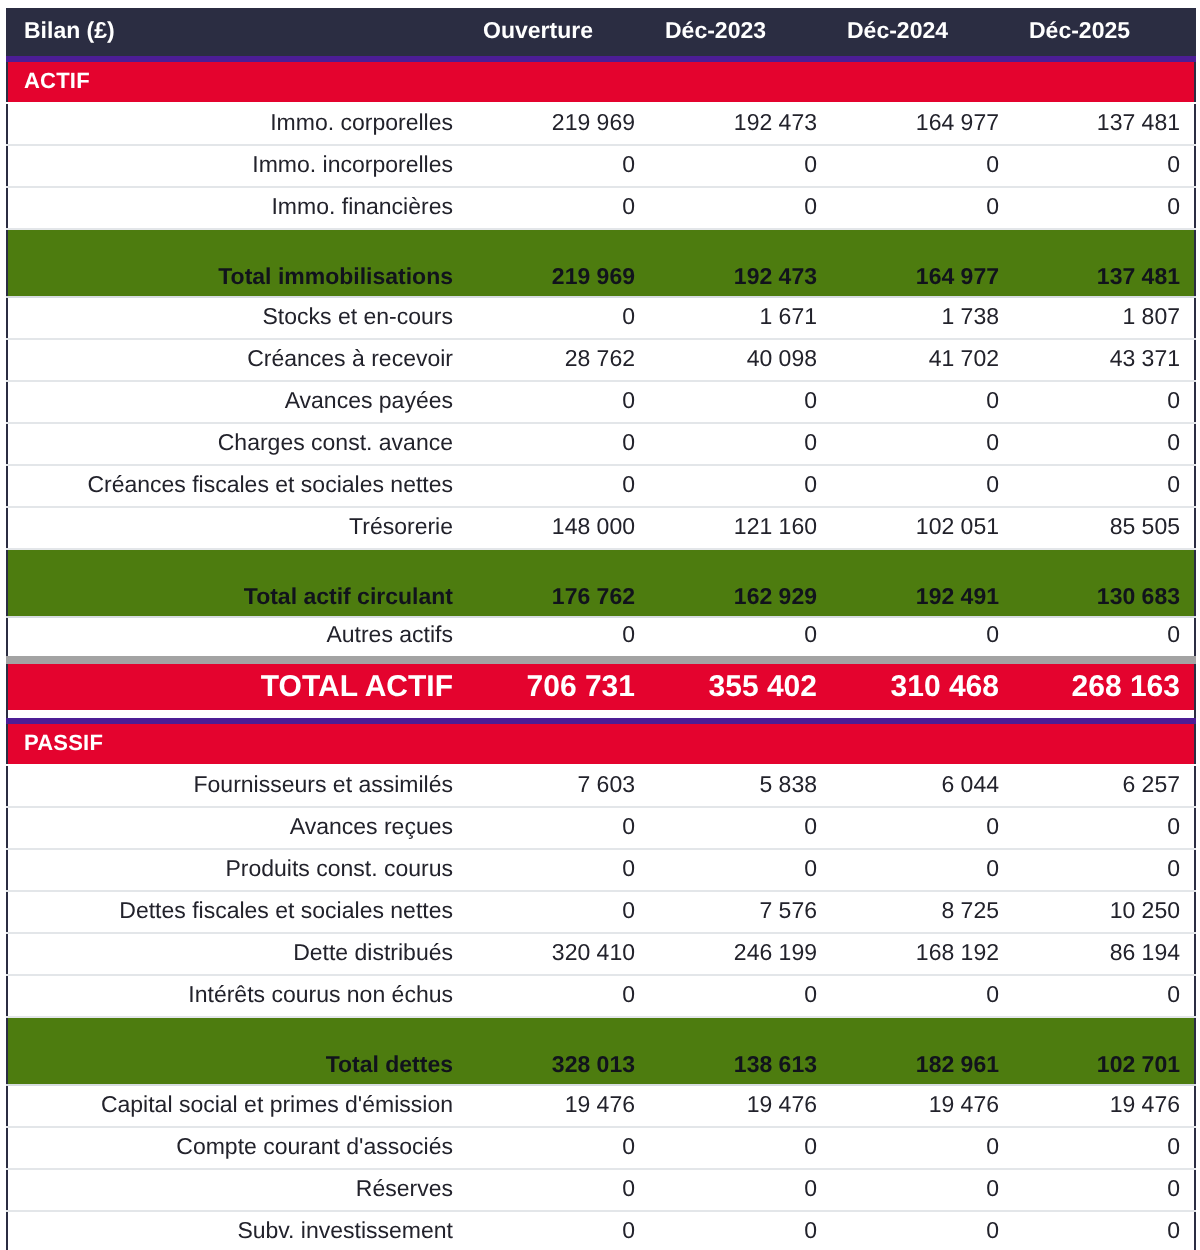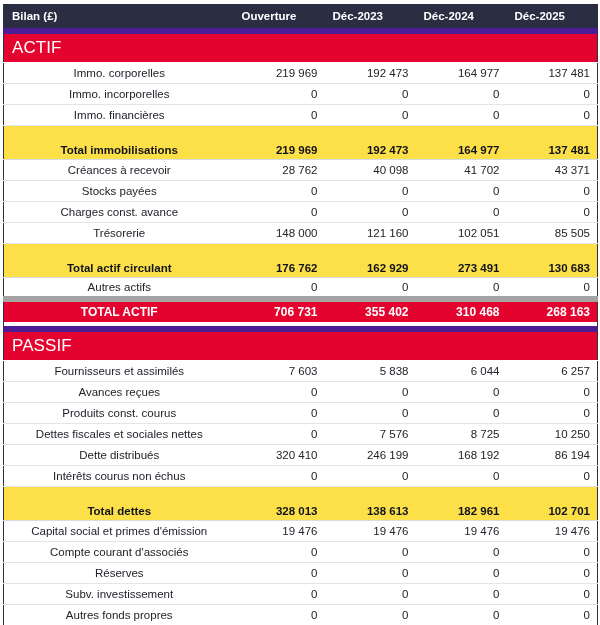--- a/index.html
+++ b/index.html
@@ -47,72 +47,72 @@
     box-sizing: border-box;
     white-space: nowrap;
   }
   thead th.h-label { text-align: left; }
   thead th.h-val   { text-align: left; }
 
   
   tr.section-row td {
     background: #e4032e;
     color: #ffffff;
-    font-size: 17px;
-    font-weight: normal;
+    font-size: 11px;
+    font-weight: bold;
     letter-spacing: 0.1px;
     padding: 4px 7px 4px 8px;
     height: 18px;
     box-sizing: border-box;
-    border-top: 6px solid #4c1d95;
+    border-top: 3px solid #4c1d95;
     border-bottom: 1px solid #ffffff;
   }
 
   
   tr.data-row td {
     background: #ffffff;
     font-size: 11.5px;
     font-weight: normal;
     color: #22222b;
     padding: 3px 7px 3px 8px;
     height: 21px;
     box-sizing: border-box;
     border-bottom: 1px solid #e3e6e9;
     white-space: nowrap;
     overflow: hidden;
   }
 
   
   tr.total-row td {
-    background: #fde047;
+    background: #4d7c0f;
     font-size: 11.5px;
     font-weight: bold;
     color: #11131c;
     padding: 18px 7px 3px 8px;
     height: 21px;
     box-sizing: border-box;
     border-top: 1px solid #d7dce1;
     border-bottom: 1px solid #d7dce1;
     white-space: nowrap;
   }
 
   
   tr.grand-row td {
     background: #e4032e;
     color: #ffffff;
-    font-size: 12px;
+    font-size: 15px;
     font-weight: bold;
     padding: 3px 7px 3px 8px;
     height: 21px;
     box-sizing: border-box;
-    border-top: 6px solid #a3a3a3;
+    border-top: 4px solid #a3a3a3;
     white-space: nowrap;
   }
 
-  td.cell-label { text-align: center; }
+  td.cell-label { text-align: right; }
   td.cell-val   { text-align: right; font-variant-numeric: tabular-nums; }
 
   
   tr.spacer-row td {
     background: #ffffff;
     height: 4px;
     padding: 0;
     border: none;
     line-height: 0;
     font-size: 0;
@@ -165,52 +165,66 @@
           <td class="cell-val">0</td>
         </tr>
         <tr class="total-row">
           <td class="cell-label">Total immobilisations</td>
           <td class="cell-val">219 969</td>
           <td class="cell-val">192 473</td>
           <td class="cell-val">164 977</td>
           <td class="cell-val">137 481</td>
         </tr>
         <tr class="data-row">
+          <td class="cell-label">Stocks et en-cours</td>
+          <td class="cell-val">0</td>
+          <td class="cell-val">1 671</td>
+          <td class="cell-val">1 738</td>
+          <td class="cell-val">1 807</td>
+        </tr>
+        <tr class="data-row">
           <td class="cell-label">Créances à recevoir</td>
           <td class="cell-val">28 762</td>
           <td class="cell-val">40 098</td>
           <td class="cell-val">41 702</td>
           <td class="cell-val">43 371</td>
         </tr>
         <tr class="data-row">
-          <td class="cell-label">Stocks payées</td>
+          <td class="cell-label">Avances payées</td>
           <td class="cell-val">0</td>
           <td class="cell-val">0</td>
           <td class="cell-val">0</td>
           <td class="cell-val">0</td>
         </tr>
         <tr class="data-row">
           <td class="cell-label">Charges const. avance</td>
+          <td class="cell-val">0</td>
+          <td class="cell-val">0</td>
+          <td class="cell-val">0</td>
+          <td class="cell-val">0</td>
+        </tr>
+        <tr class="data-row">
+          <td class="cell-label">Créances fiscales et sociales nettes</td>
           <td class="cell-val">0</td>
           <td class="cell-val">0</td>
           <td class="cell-val">0</td>
           <td class="cell-val">0</td>
         </tr>
         <tr class="data-row">
           <td class="cell-label">Trésorerie</td>
           <td class="cell-val">148 000</td>
           <td class="cell-val">121 160</td>
           <td class="cell-val">102 051</td>
           <td class="cell-val">85 505</td>
         </tr>
         <tr class="total-row">
           <td class="cell-label">Total actif circulant</td>
           <td class="cell-val">176 762</td>
           <td class="cell-val">162 929</td>
-          <td class="cell-val">273 491</td>
+          <td class="cell-val">192 491</td>
           <td class="cell-val">130 683</td>
         </tr>
         <tr class="data-row">
           <td class="cell-label">Autres actifs</td>
           <td class="cell-val">0</td>
           <td class="cell-val">0</td>
           <td class="cell-val">0</td>
           <td class="cell-val">0</td>
         </tr>
         <tr class="grand-row">

